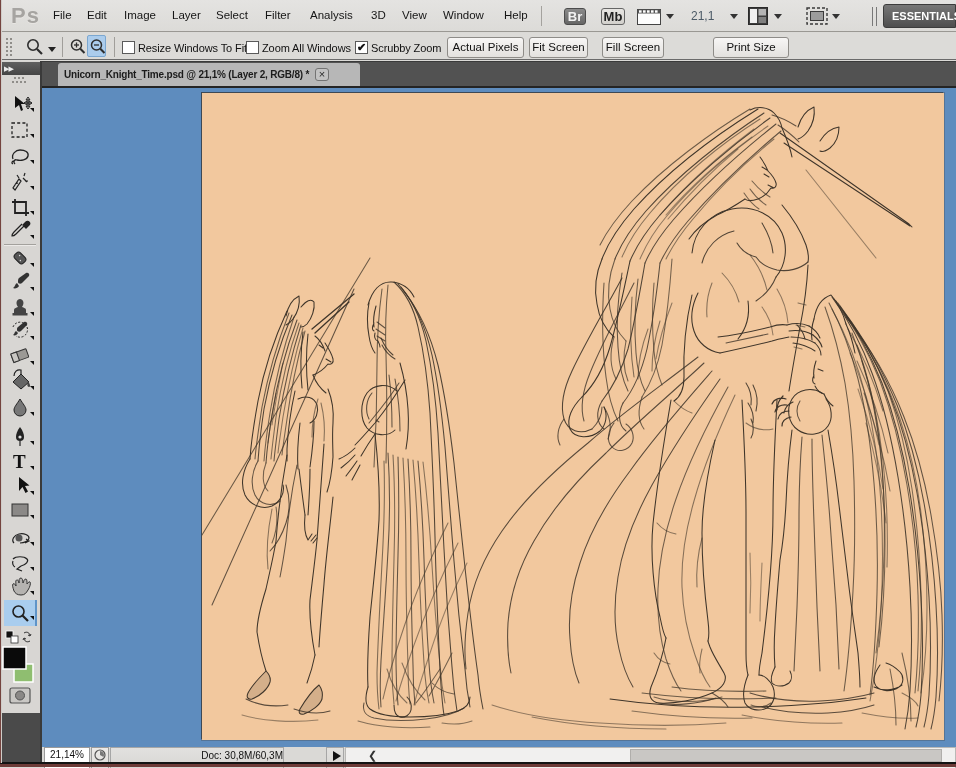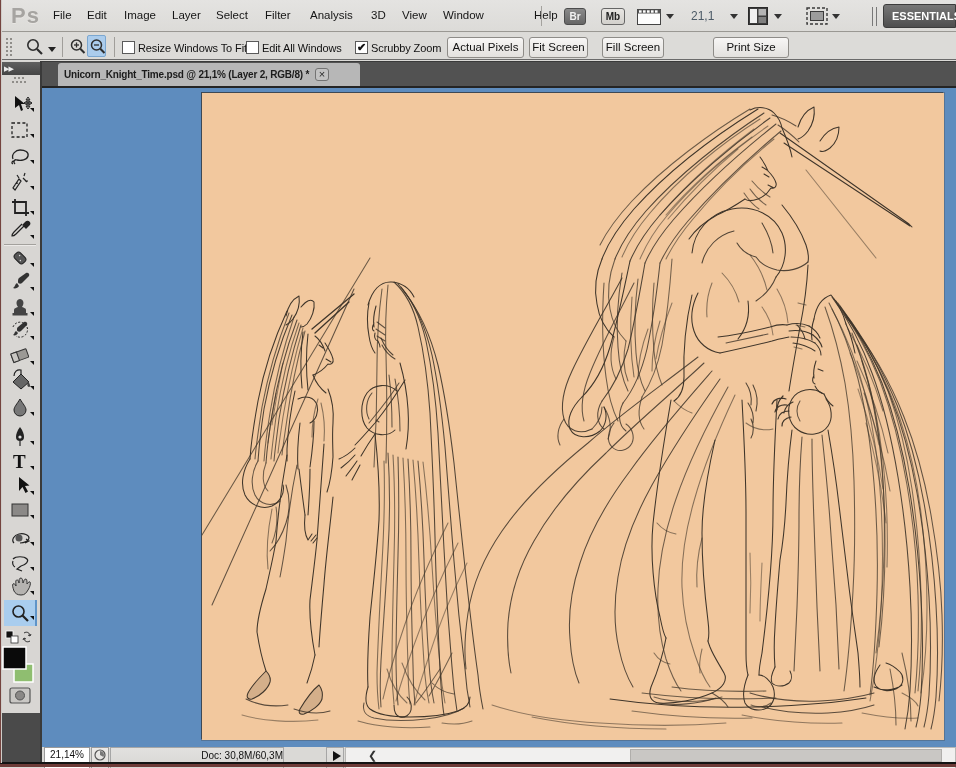--- a/index.html
+++ b/index.html
@@ -6,21 +6,21 @@
   html,body { width:956px; height:768px; overflow:hidden; font-family:"Liberation Sans",sans-serif; }
   #app { position:relative; width:956px; height:768px; background:#dbdad7; }
   .abs { position:absolute; }
   
   #menubar { left:0; top:0; width:956px; height:32px;
     background:linear-gradient(#e4e3e1, #dcdbd8);
     border-bottom:1px solid #9a9893; }
   #pslogo { left:11px; top:3px; font-size:22px; font-weight:bold; color:#a6a4a1;
     text-shadow:0 1px 0 #e8e6e3; letter-spacing:1px; }
   .menuitem { top:9px; font-size:11.5px; color:#151515; }
-  .mbtn { position:absolute; font-size:10px; font-weight:bold; }
+  .mbtn { position:absolute; font-size:13px; font-weight:bold; }
   .dropcaret { position:absolute; width:0; height:0; border-left:4px solid transparent;
     border-right:4px solid transparent; border-top:5px solid #333; }
   
   #optionsbar { left:0; top:33px; width:956px; height:27px; background:#dcdbd8; border-bottom:1px solid #6b6b6b; }
   .obtn { position:absolute; top:4px; height:21px; background:linear-gradient(#f7f6f5,#e3e1de);
     border:1px solid #8e8c88; border-radius:3px; font-size:11.5px; color:#111;
     text-align:center; line-height:19px; }
   .cb { position:absolute; top:8px; width:13px; height:13px; background:#fff; border:1px solid #5a5a5a; font-size:11px; font-weight:bold; line-height:11px; text-align:center; color:#111;}
   .cblabel { position:absolute; top:9px; font-size:11px; color:#111; letter-spacing:-0.1px; }
   .vsep { position:absolute; top:4px; width:1px; height:20px; background:#a09e9a; }
@@ -61,21 +61,21 @@
     <div class="abs menuitem" style="left:53px">File</div>
     <div class="abs menuitem" style="left:87px">Edit</div>
     <div class="abs menuitem" style="left:124px">Image</div>
     <div class="abs menuitem" style="left:172px">Layer</div>
     <div class="abs menuitem" style="left:216px">Select</div>
     <div class="abs menuitem" style="left:265px">Filter</div>
     <div class="abs menuitem" style="left:310px">Analysis</div>
     <div class="abs menuitem" style="left:371px">3D</div>
     <div class="abs menuitem" style="left:402px">View</div>
     <div class="abs menuitem" style="left:443px">Window</div>
-    <div class="abs menuitem" style="left:534px">Help</div>
+    <div class="abs menuitem" style="left:504px">Help</div>
     <div class="abs" style="left:541px;top:6px;width:1px;height:20px;background:#a4a29e"></div>
     <div class="abs mbtn" style="left:564px;top:8px;width:22px;height:17px;background:linear-gradient(#8a8a8a,#666);border:1px solid #4c4c4c;border-radius:3px;color:#f2f2f2;text-align:center;line-height:15px;">Br</div>
     <div class="abs mbtn" style="left:601px;top:8px;width:24px;height:17px;background:linear-gradient(#e8e6e3,#d2d0cc);border:1px solid #666;border-radius:3px;color:#222;text-align:center;line-height:15px;">Mb</div>
     <svg class="abs" style="left:637px;top:8px" width="26" height="18" viewBox="0 0 26 18">
       <rect x="0.5" y="1.5" width="23" height="15" fill="#fdfdfd" stroke="#444"></rect>
       <rect x="0.5" y="1.5" width="23" height="4" fill="#555"></rect>
       <rect x="2" y="2.3" width="2.6" height="2.4" fill="#fff"></rect>
         <rect x="6" y="2.3" width="2.6" height="2.4" fill="#fff"></rect>
         <rect x="10" y="2.3" width="2.6" height="2.4" fill="#fff"></rect>
         <rect x="14" y="2.3" width="2.6" height="2.4" fill="#fff"></rect>
@@ -131,21 +131,21 @@
     <div class="abs" style="left:87px;top:2px;width:19px;height:22px;background:#abccec;border:1px solid #7ba7d0;border-radius:2px"></div>
     <svg class="abs" style="left:89px;top:5px" width="18" height="17" viewBox="0 0 18 17">
       <circle cx="7.5" cy="7" r="5" fill="none" stroke="#2e2e2e" stroke-width="1.5"></circle>
       <line x1="5" y1="7" x2="10" y2="7" stroke="#2e2e2e" stroke-width="1.3"></line>
       <line x1="11.3" y1="10.8" x2="15.5" y2="15" stroke="#2e2e2e" stroke-width="2"></line>
     </svg>
     <div class="abs vsep" style="left:114px"></div>
     <div class="abs cb" style="left:122px"></div>
     <div class="abs cblabel" style="left:138px">Resize Windows To Fit</div>
     <div class="abs cb" style="left:246px"></div>
-    <div class="abs cblabel" style="left:262px">Edit All Windows</div>
+    <div class="abs cblabel" style="left:262px">Zoom All Windows</div>
     <div class="abs cb" style="left:355px">✔</div>
     <div class="abs cblabel" style="left:371px">Scrubby Zoom</div>
     <div class="abs obtn" style="left:447px;width:77px">Actual Pixels</div>
     <div class="abs obtn" style="left:529px;width:59px">Fit Screen</div>
     <div class="abs obtn" style="left:602px;width:62px">Fill Screen</div>
     <div class="abs obtn" style="left:713px;width:76px">Print Size</div>
   </div>
 
   <div class="abs" id="tabbar">
     <div class="abs" id="tab">

